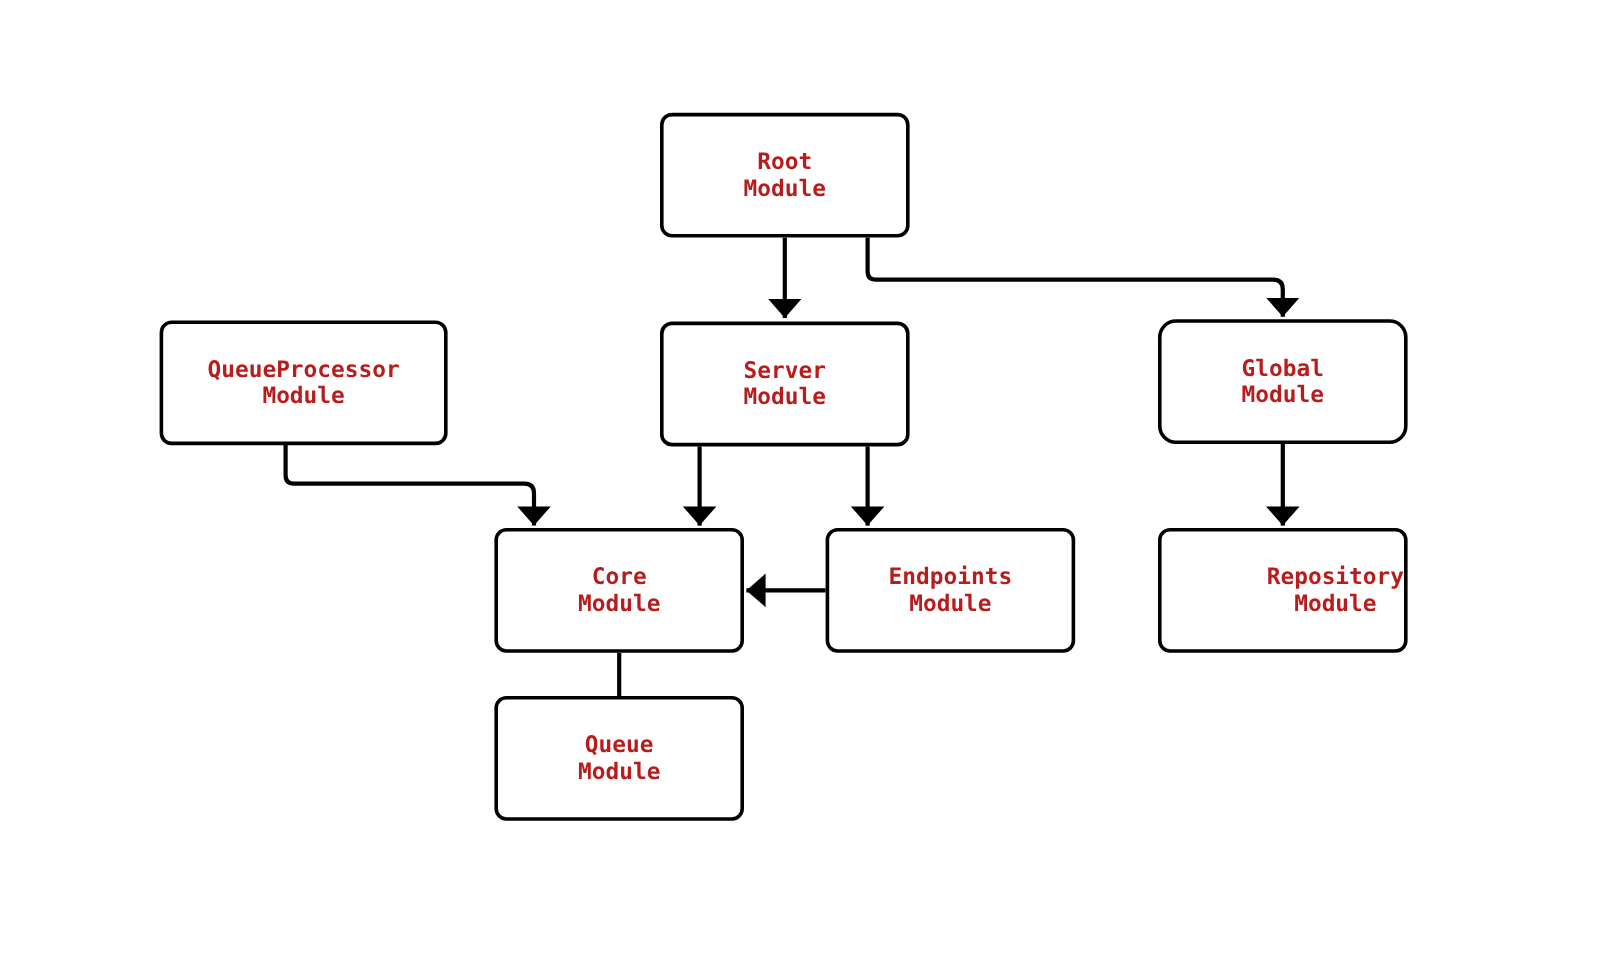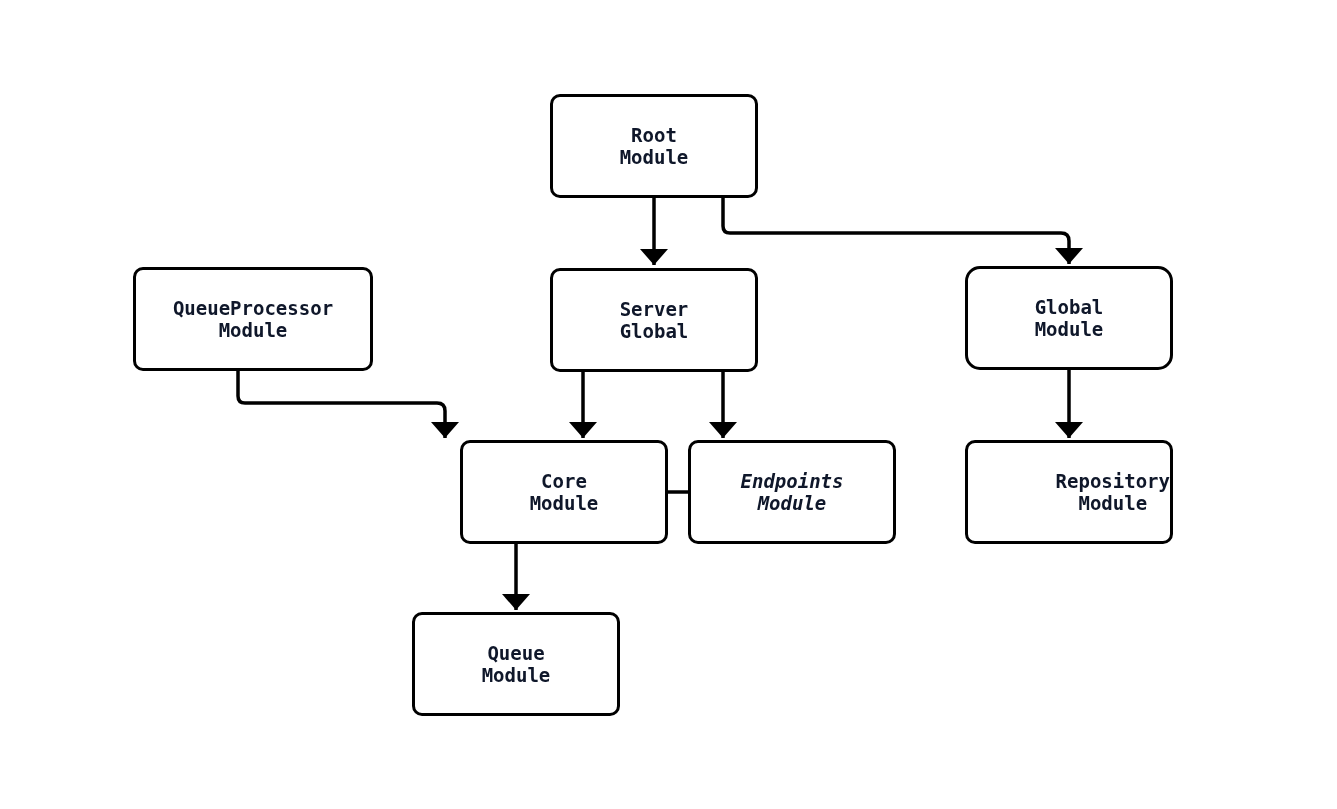--- a/index.html
+++ b/index.html
@@ -35,21 +35,21 @@
     border-radius: 10px;
     display: flex;
     align-items: center;
     justify-content: center;
   }
   .node-label {
     font-family: "DejaVu Sans Mono", monospace;
     font-weight: bold;
     font-size: 19px;
     line-height: 22px;
-    color: #0f172a;
+    color: #b91c1c;
     text-align: center;
     white-space: pre-line;
   }
 </style>
 </head>
 <body>
 
 <div class="canvas">
 
   <svg class="edge-layer" width="1337" height="809" viewBox="0 0 1337 809">
@@ -73,41 +73,41 @@
 Module</span>
   </div>
 
   <div class="node" style="left:133px; top:267px; width:240px;">
     <span class="node-label">QueueProcessor
 Module</span>
   </div>
 
   <div class="node" style="left:550px; top:268px;">
     <span class="node-label">Server
-Global</span>
+Module</span>
   </div>
 
   <div class="node" style="left:965px; top:266px;border-radius:15px;">
     <span class="node-label">Global
 Module</span>
   </div>
 
-  <div class="node" style="left:412px; top:440px;margin-left:48px;">
+  <div class="node" style="left:412px; top:440px;">
     <span class="node-label">Core
 Module</span>
   </div>
 
-  <div class="node" style="left:688px; top:440px;font-style:italic;">
+  <div class="node" style="left:688px; top:440px;">
     <span class="node-label">Endpoints
 Module</span>
   </div>
 
   <div class="node" style="left:965px; top:440px;justify-content:flex-end;">
     <span class="node-label">Repository
 Module</span>
   </div>
 
-  <div class="node" style="left:412px; top:612px;">
+  <div class="node" style="left:412px; top:580px;">
     <span class="node-label">Queue
 Module</span>
   </div>
 
 </div>
 
 </body></html>

